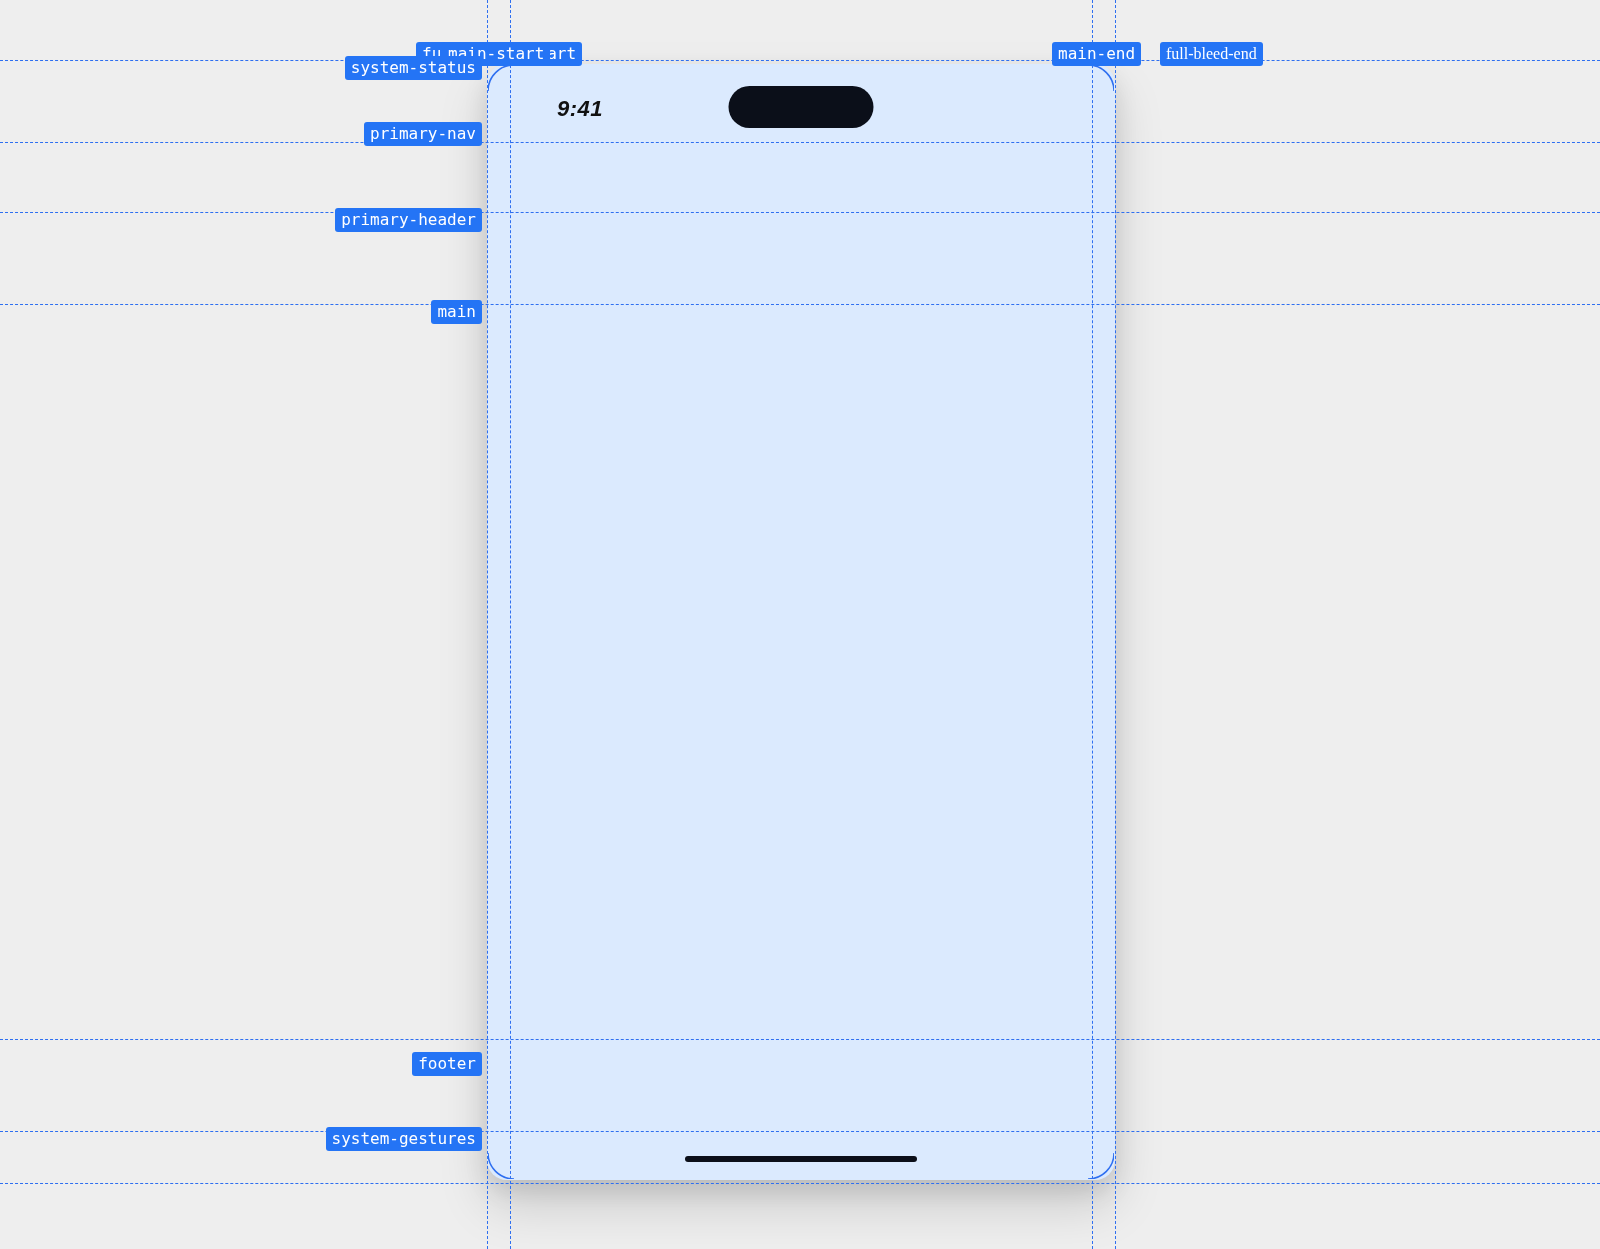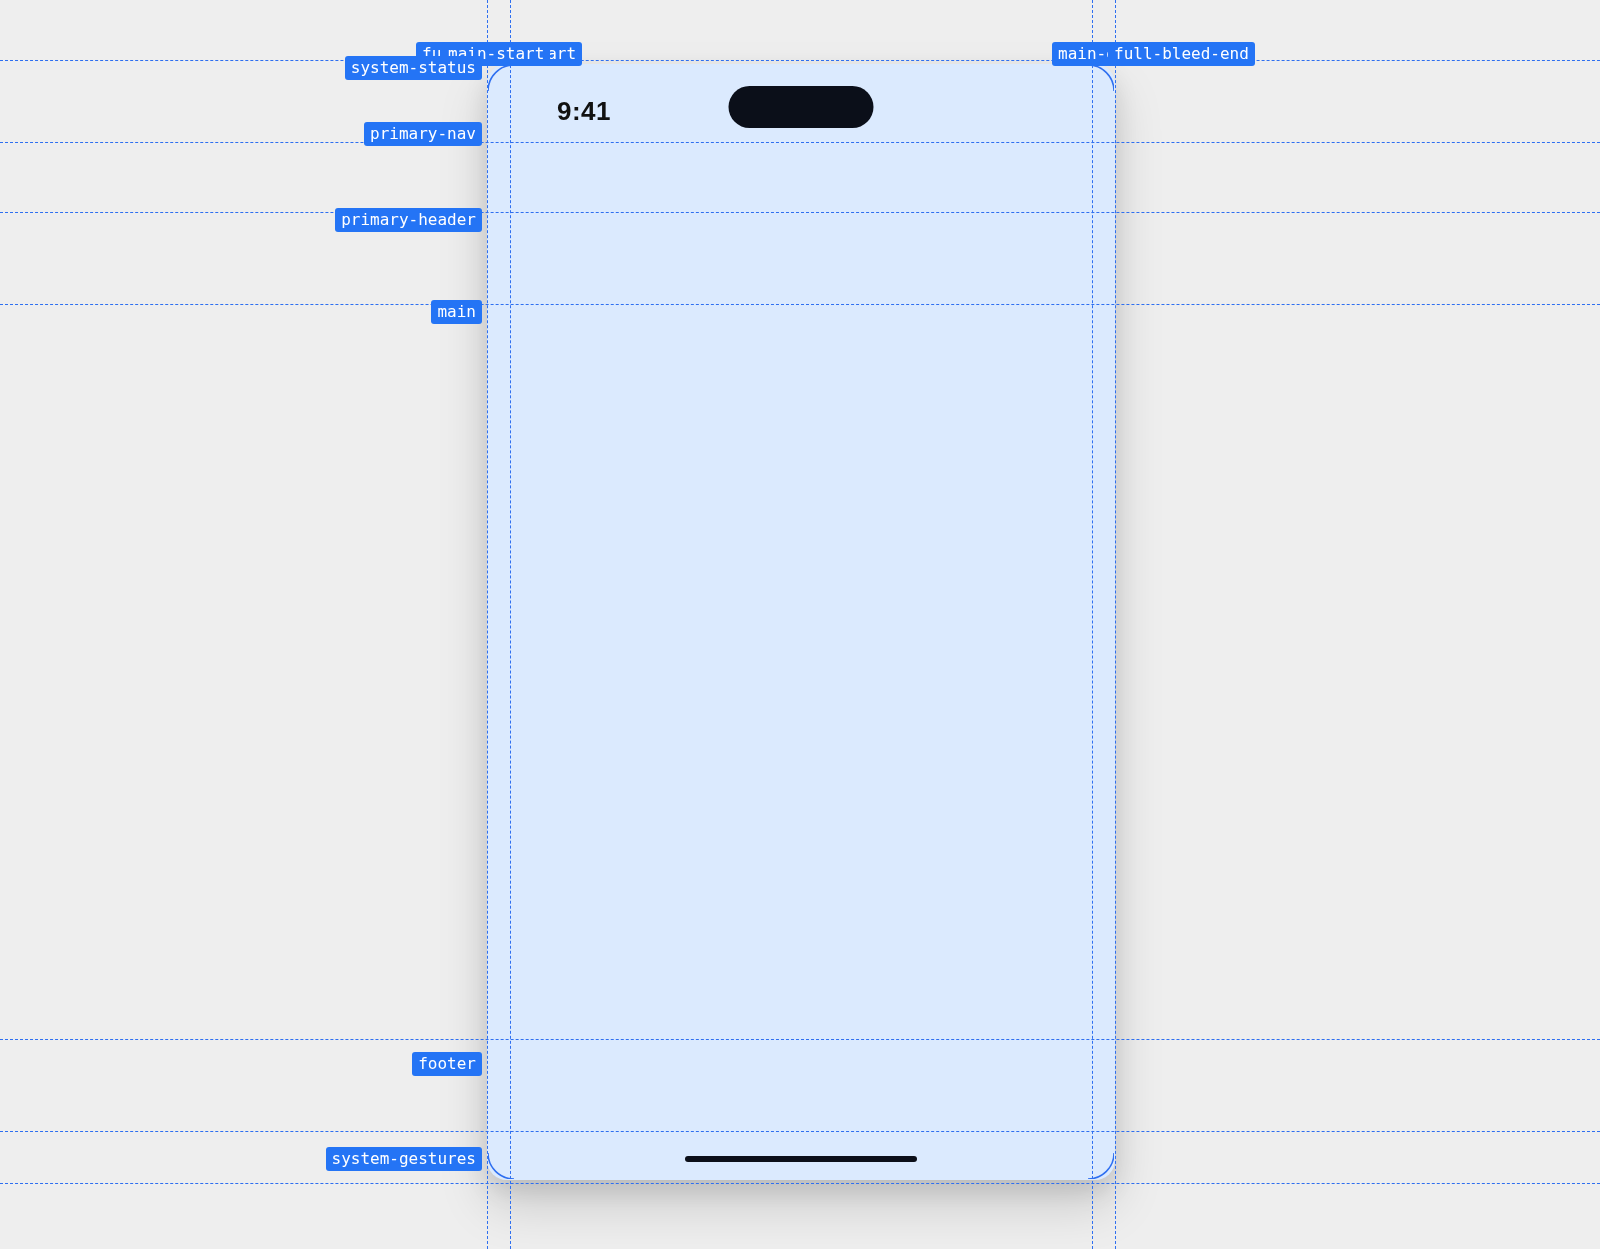--- a/index.html
+++ b/index.html
@@ -71,25 +71,26 @@
       width: 145px;
       height: 42px;
       background: #0b0f19;
       border-radius: 21px;
     }
     
     .status-time {
       position: absolute;
       top: 32px;
       left: 70px;
-      font-size: 26px;
+      font-size: 22px;
       font-weight: 600;
       letter-spacing: 0.5px;
       color: #111;
       font-family: -apple-system, BlinkMacSystemFont, "Segoe UI", sans-serif;
+      font-style: italic;
     }
     
     .home-indicator {
       position: absolute;
       bottom: 18px;
       left: 50%;
       transform: translateX(-50%);
       width: 232px;
       height: 6px;
       background: #0b0f19;
@@ -148,20 +149,20 @@
 <div class="h-guide" style="top:142px;"></div>
 <div class="h-guide" style="top:212px;"></div>
 <div class="h-guide" style="top:304px;"></div>
 <div class="h-guide" style="top:1039px;"></div>
 <div class="h-guide" style="top:1131px;"></div>
 <div class="h-guide" style="top:1183px;"></div>
 
 <div class="guide-label" style="left:416px; top:42px;">full-bleed-start</div>
 <div class="guide-label" style="left:442px; top:42px;">main-start</div>
 <div class="guide-label" style="left:1052px; top:42px;">main-end</div>
-<div class="guide-label" style="left:1108px; top:42px;">full-bleed-end</div>
+<div class="guide-label" style="left:1160px; top:42px;font-family:Liberation Serif, serif;">full-bleed-end</div>
 
 <div class="guide-label" style="right:1118px; top:56px;">system-status</div>
 <div class="guide-label" style="right:1118px; top:122px;">primary-nav</div>
 <div class="guide-label" style="right:1118px; top:208px;text-align:right;">primary-header</div>
 <div class="guide-label" style="right:1118px; top:300px;">main</div>
 <div class="guide-label" style="right:1118px; top:1052px;">footer</div>
-<div class="guide-label" style="right:1118px; top:1127px;margin-top:20px;">system-gestures</div>
+<div class="guide-label" style="right:1118px; top:1127px;">system-gestures</div>
 
 </body></html>

